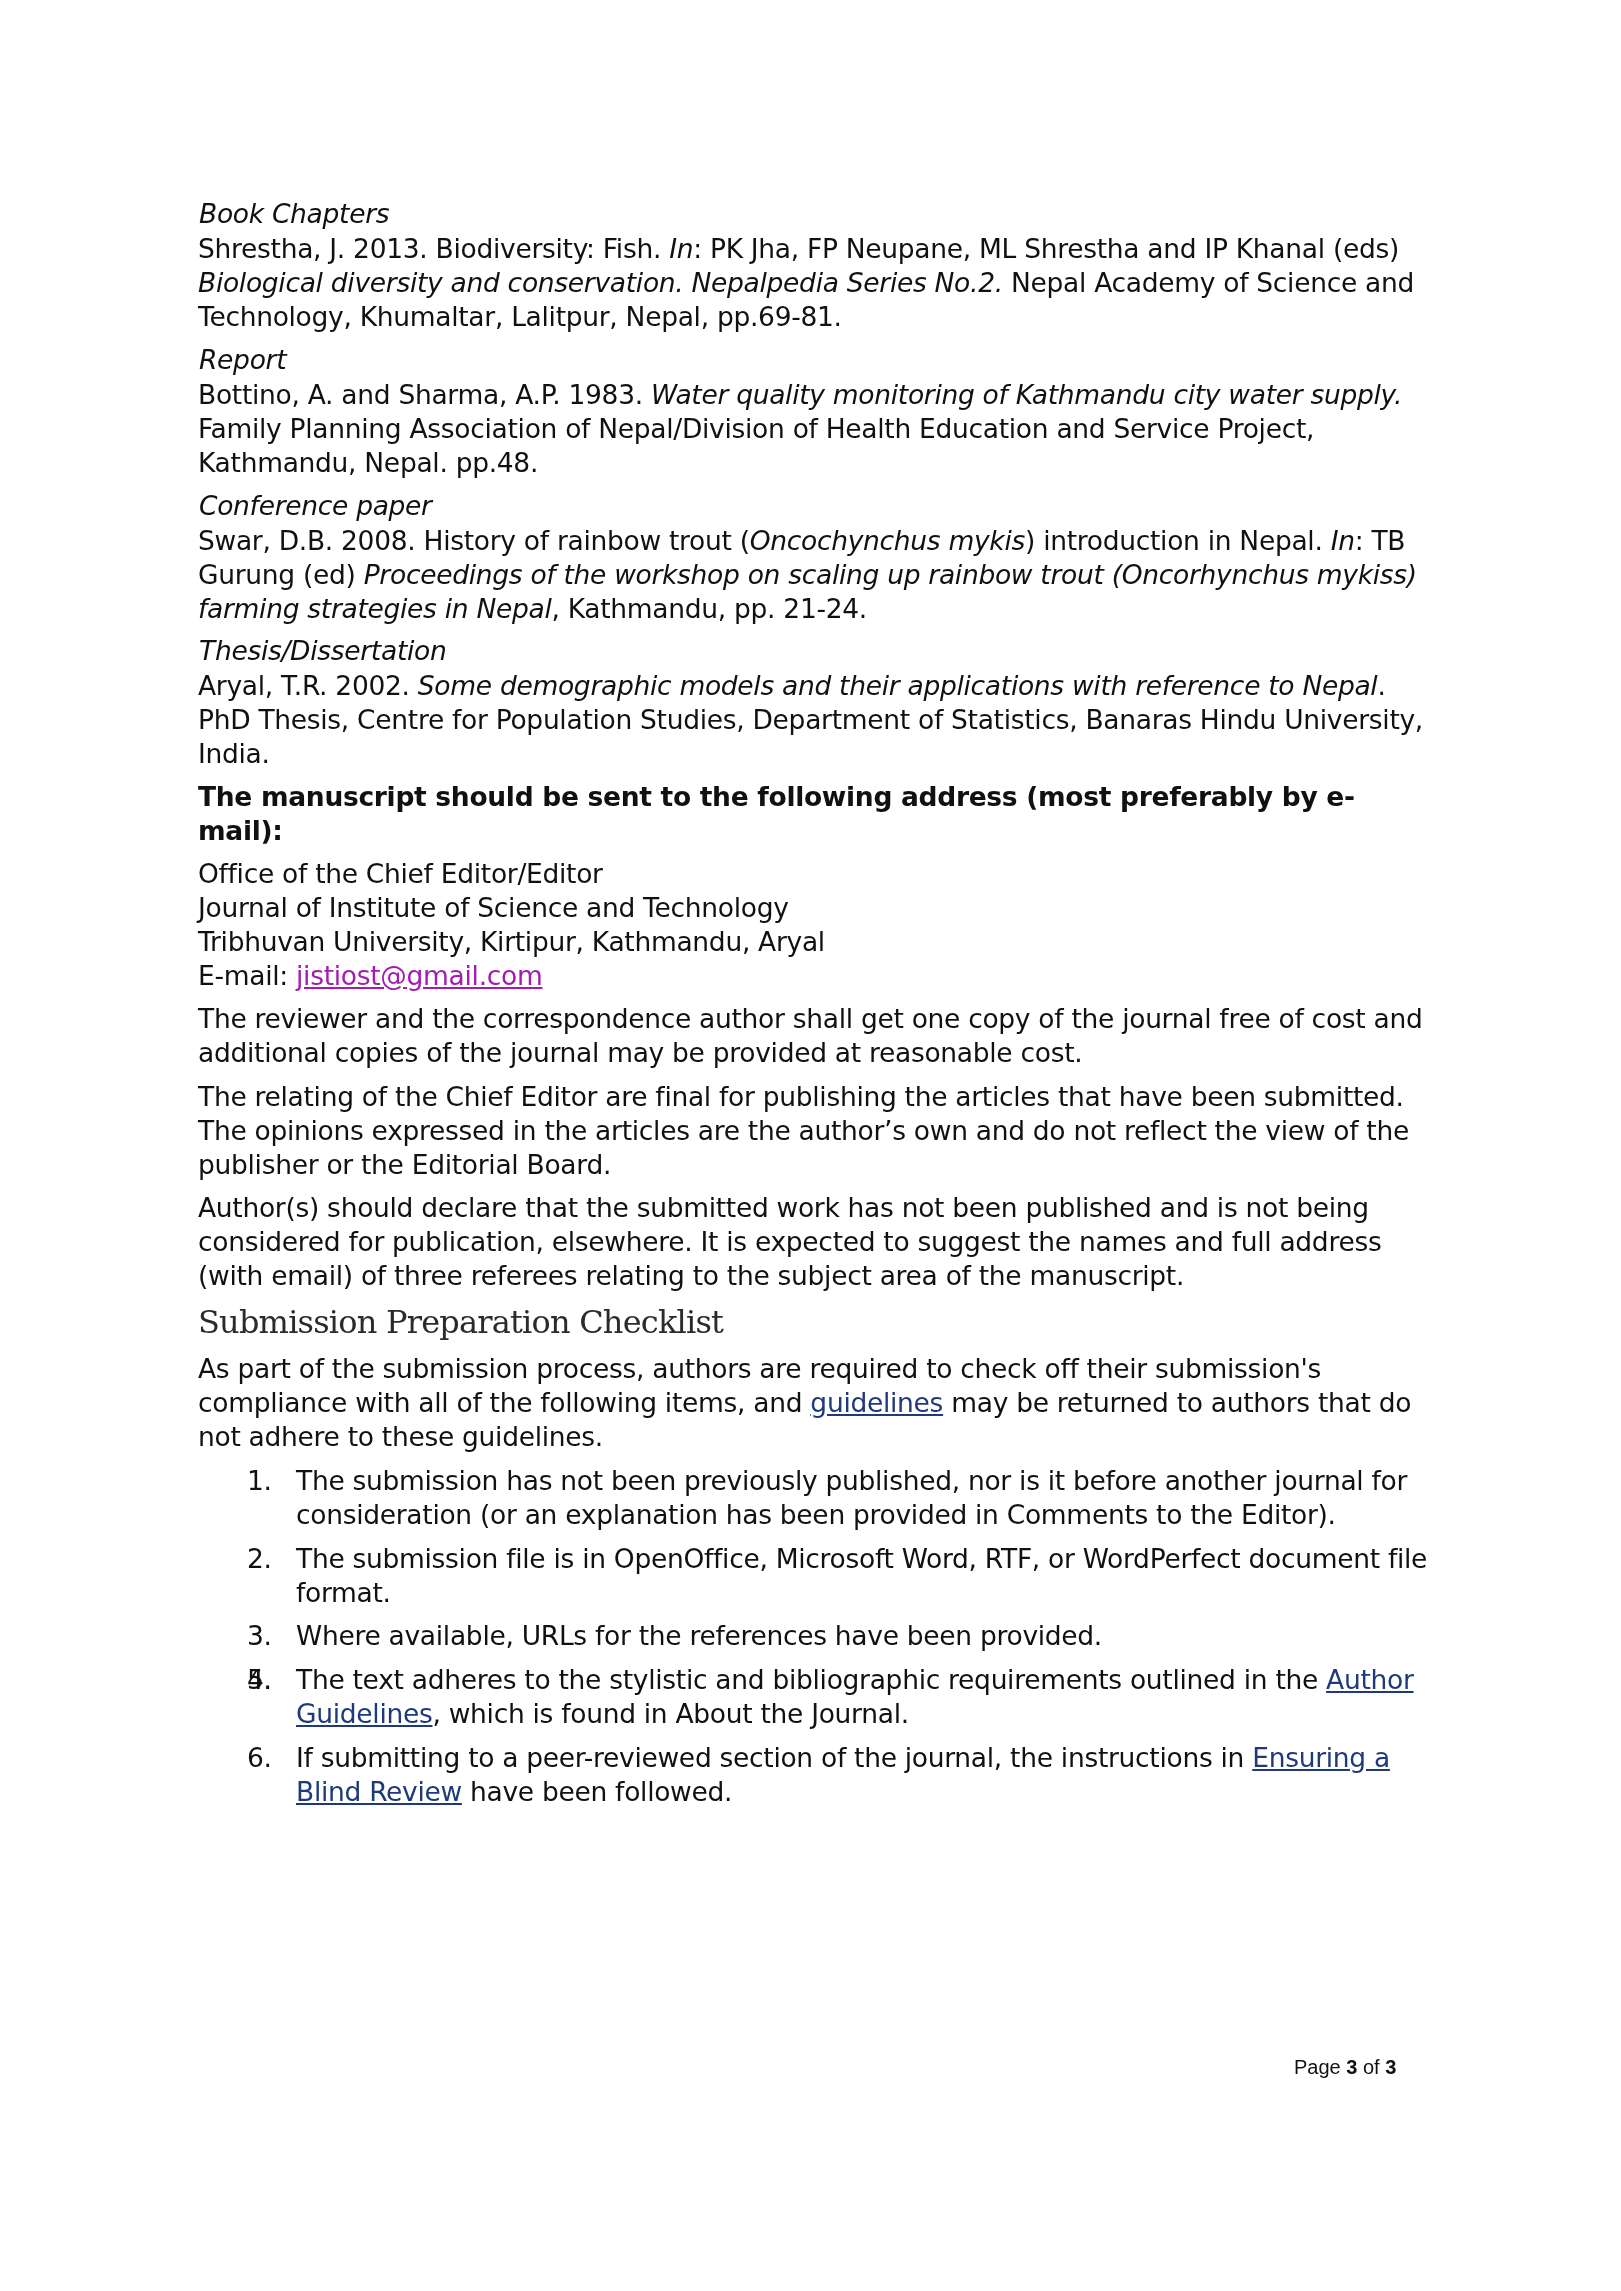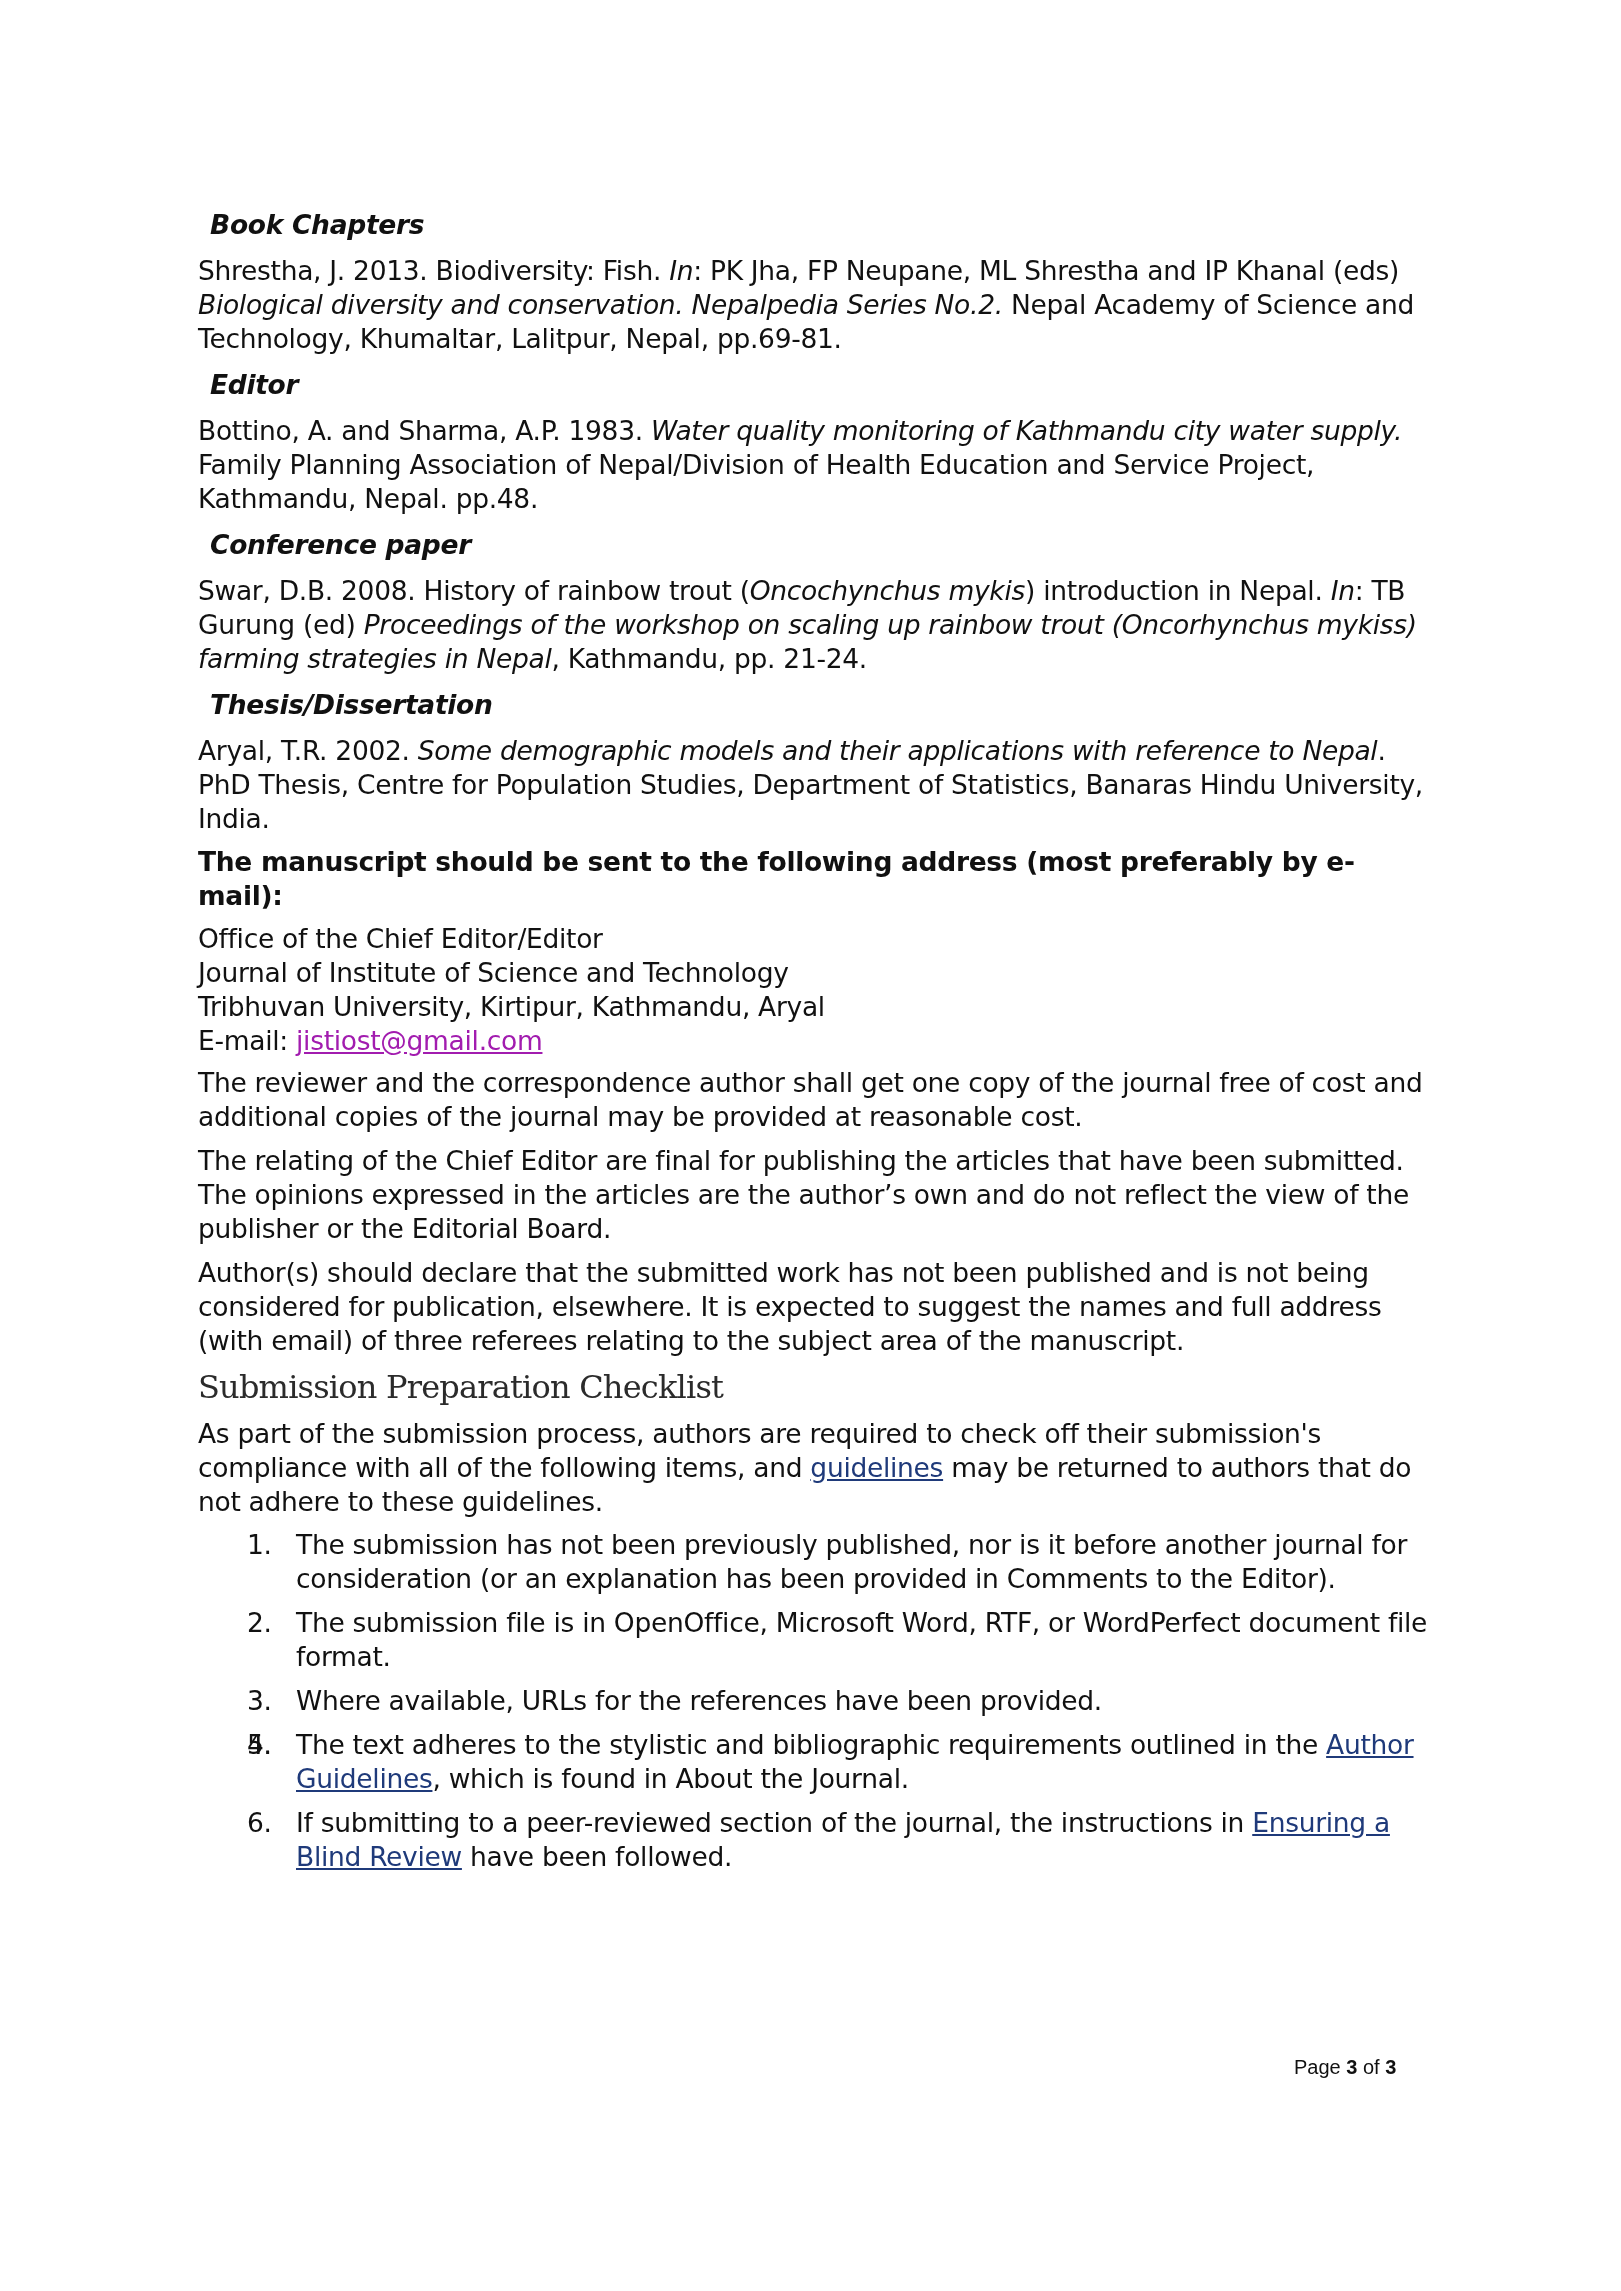--- a/index.html
+++ b/index.html
@@ -2,21 +2,21 @@
 <html><head>
 <meta charset="utf-8">
 <style>
   html, body { margin: 0; padding: 0; background: #ffffff; }
   body { width: 1621px; height: 2292px; position: relative; overflow: hidden; }
   .page {
     position: absolute; left: 198px; top: 196px; width: 1235px;
     font-family: "DejaVu Sans", sans-serif; font-size: 26.5px; line-height: 34px; color: #111;
     letter-spacing: -0.3px;
   }
-  .sec-head { font-weight: bold; font-style: italic; margin: 12px; }
+  .sec-head { font-weight: normal; font-style: italic; margin: 1px; }
   .ref { margin: 0 0 8.8px 0; }
   .bold-para { font-weight: bold; margin: 0 0 8.8px 0; }
   .addr { margin: 0 0 8.8px 0; }
   .para { margin: 0 0 9.8px 0; }
   a.link { color: #1f3a7a; text-decoration: underline; }
   em { font-style: italic; }
   h2.checklist {
     font-family: "DejaVu Serif", serif; font-weight: normal; font-size: 32px; line-height: 39px;
     color: #2b2b2b; margin: 7.8px 0 9.8px 0; letter-spacing: -0.8px;
   }
@@ -33,21 +33,21 @@
 <body>
 
 <div class="page">
 
   <div>
     <p class="sec-head">Book Chapters</p>
     <p class="ref"><span>Shrestha, J. 2013. Biodiversity: Fish. </span><em>In</em><span>: PK Jha, FP Neupane, ML Shrestha and IP Khanal (eds) </span><em>Biological diversity and conservation. Nepalpedia Series No.2.</em><span> Nepal Academy of Science and Technology, Khumaltar, Lalitpur, Nepal, pp.69-81.</span></p>
   </div>
 
   <div>
-    <p class="sec-head">Editor</p>
+    <p class="sec-head">Report</p>
     <p class="ref"><span>Bottino, A. and Sharma, A.P. 1983. </span><em>Water quality monitoring of Kathmandu city water supply.</em><span> Family Planning Association of Nepal/Division of Health Education and Service Project, Kathmandu, Nepal. pp.48.</span></p>
   </div>
 
   <div>
     <p class="sec-head">Conference paper</p>
     <p class="ref"><span>Swar, D.B. 2008. History of rainbow trout (</span><em>Oncochynchus mykis</em><span>) introduction in Nepal. </span><em>In</em><span>: TB Gurung (ed) </span><em>Proceedings of the workshop on scaling up rainbow trout (Oncorhynchus mykiss) farming strategies in Nepal</em><span>, Kathmandu, pp. 21-24.</span></p>
   </div>
 
   <div>
     <p class="sec-head">Thesis/Dissertation</p>

